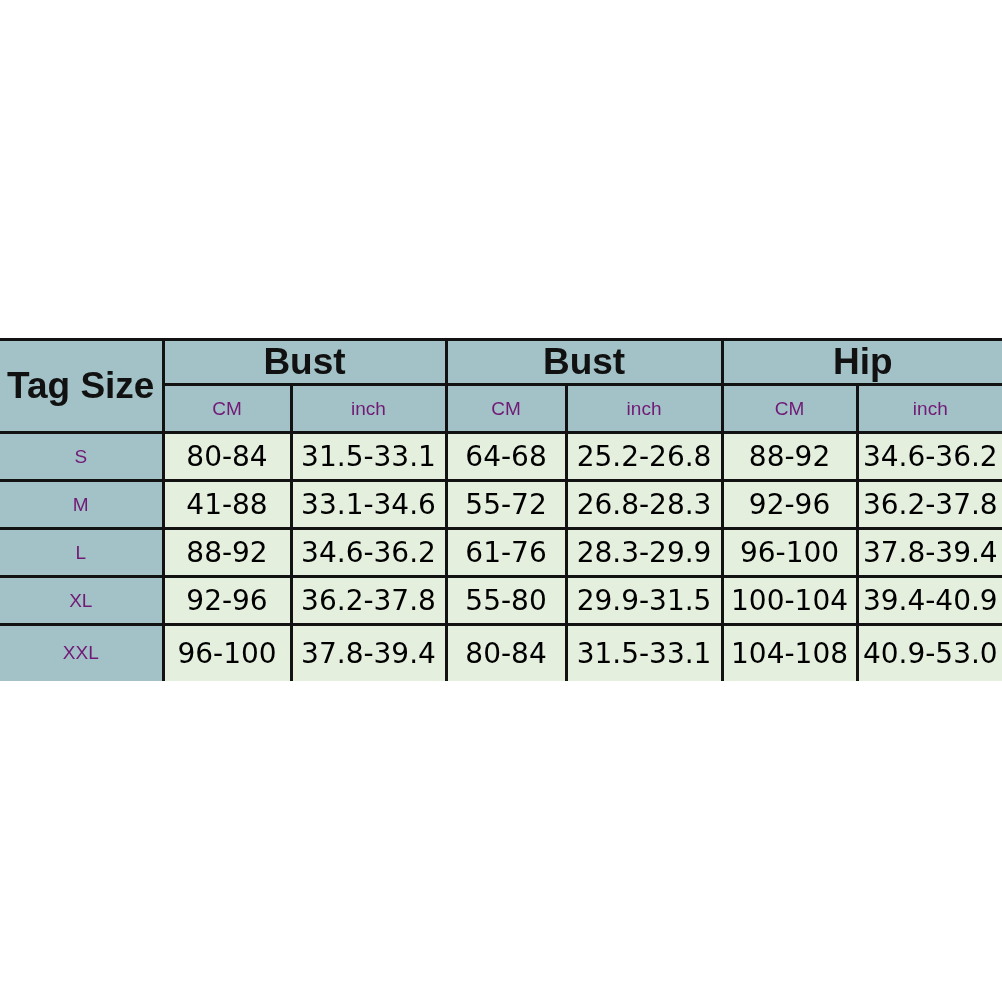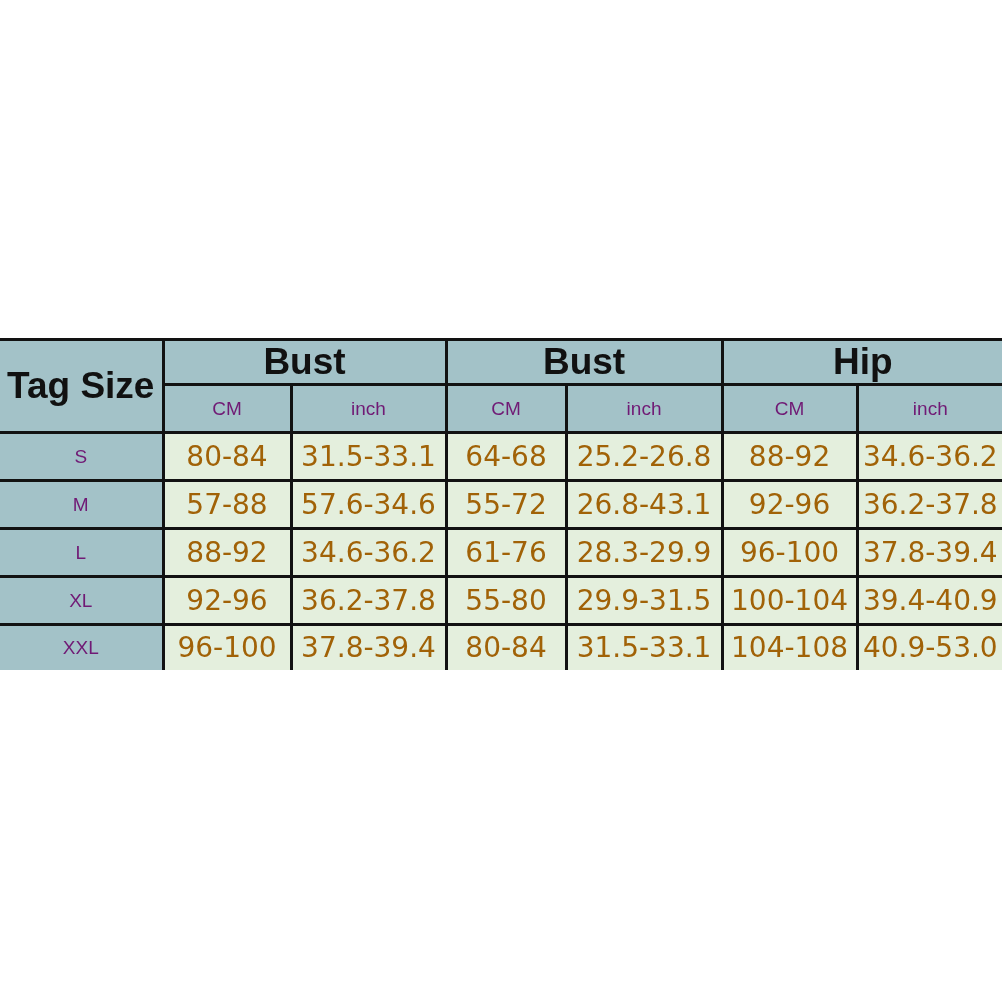--- a/index.html
+++ b/index.html
@@ -48,27 +48,27 @@
   th.sub, td.size-label {
     font-family: Liberation Sans, sans-serif;
     font-weight: normal;
     font-size: 19px;
     color: #701a75;
   }
   td.val {
     font-family: "DejaVu Sans", sans-serif;
     font-weight: normal;
     font-size: 28px;
-    color: #a16207;
+    color: #000000;
     letter-spacing: 0px;
   }
   tr.group-row   { height: 41px; }
   tr.sub-row     { height: 48px; }
   tr.data-row    { height: 48px; }
-  tr.data-row:last-child { height: 45px; }
+  tr.data-row:last-child { height: 56px; }
 </style>
 </head>
 <body>
 
 <div class="stage">
   <table class="size-chart">
     <colgroup>
       <col style="width:163px">
       <col style="width:128px">
       <col style="width:155px">
@@ -97,24 +97,24 @@
         <td class="size-label hdr-bg">S</td>
         <td class="val cell-bg">80-84</td>
         <td class="val cell-bg">31.5-33.1</td>
         <td class="val cell-bg">64-68</td>
         <td class="val cell-bg">25.2-26.8</td>
         <td class="val cell-bg">88-92</td>
         <td class="val cell-bg">34.6-36.2</td>
       </tr>
       <tr class="data-row">
         <td class="size-label hdr-bg">M</td>
-        <td class="val cell-bg">57-88</td>
-        <td class="val cell-bg">57.6-34.6</td>
+        <td class="val cell-bg">41-88</td>
+        <td class="val cell-bg">33.1-34.6</td>
         <td class="val cell-bg">55-72</td>
-        <td class="val cell-bg">26.8-43.1</td>
+        <td class="val cell-bg">26.8-28.3</td>
         <td class="val cell-bg">92-96</td>
         <td class="val cell-bg">36.2-37.8</td>
       </tr>
       <tr class="data-row">
         <td class="size-label hdr-bg">L</td>
         <td class="val cell-bg">88-92</td>
         <td class="val cell-bg">34.6-36.2</td>
         <td class="val cell-bg">61-76</td>
         <td class="val cell-bg">28.3-29.9</td>
         <td class="val cell-bg">96-100</td>

